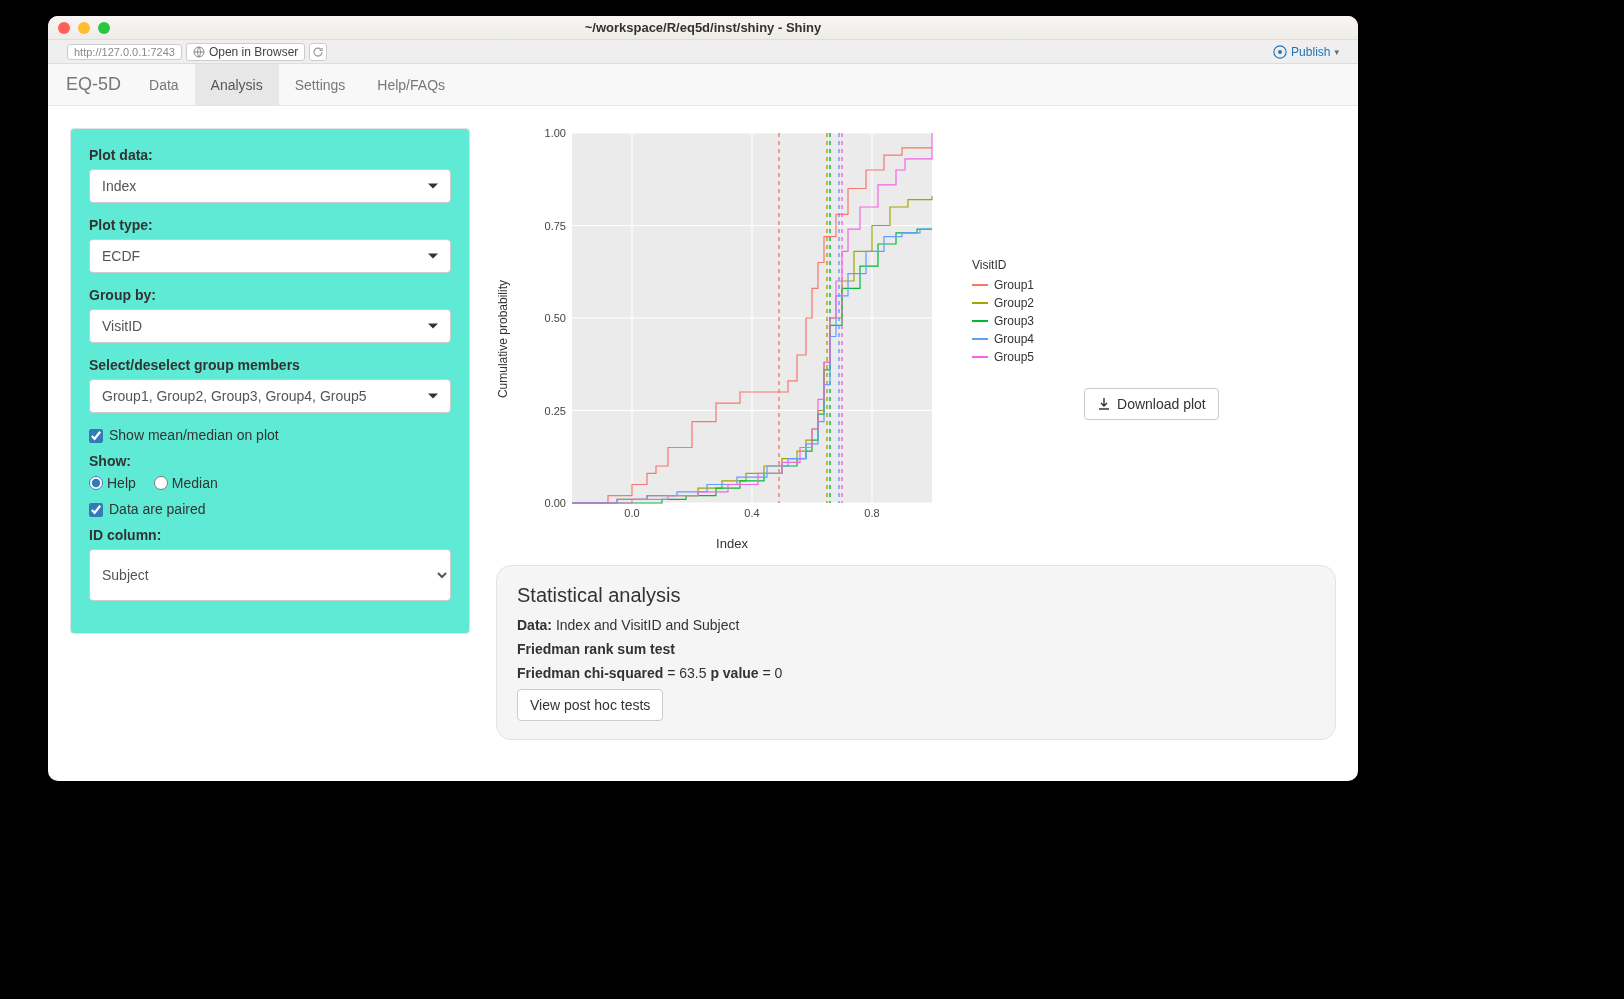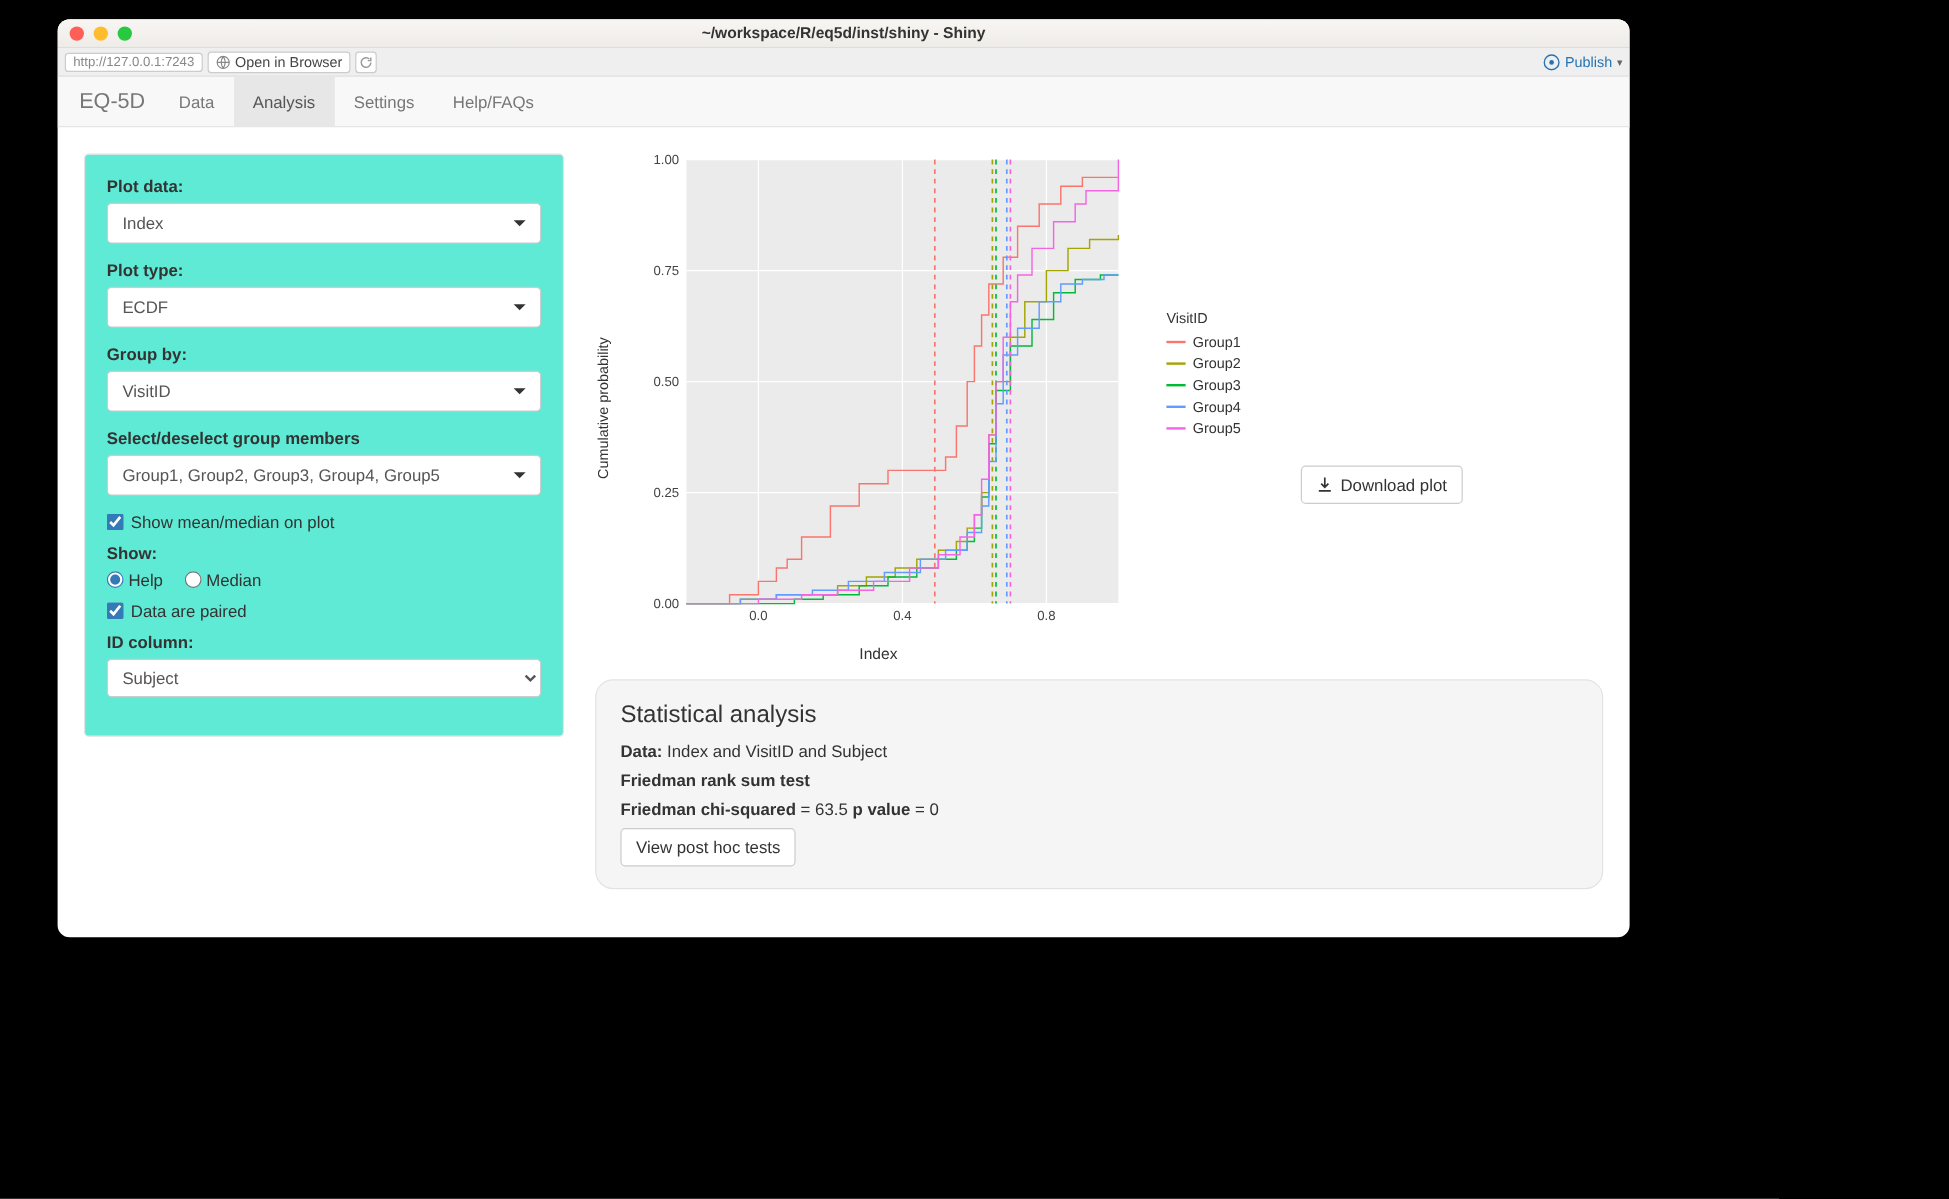--- a/index.html
+++ b/index.html
@@ -3,39 +3,39 @@
 <meta charset="utf-8">
 <style>
 * { box-sizing: border-box; margin: 0; padding: 0; font-family: -apple-system, "Helvetica Neue", Arial, sans-serif; }
 body { background: #000; width: 1624px; height: 999px; position: relative; }
 .window { position: absolute; left: 48px; top: 16px; width: 1310px; height: 765px; background: #fff; border-radius: 10px; box-shadow: 0 20px 60px rgba(0,0,0,.6); overflow: hidden; display: flex; flex-direction: column; }
 .titlebar { height: 24px; background: linear-gradient(#f8f6f4,#efece8); display: flex; align-items: center; padding: 0 10px; border-bottom: 1px solid #ddd; position: relative; }
 .traffic { display: flex; gap: 8px; }
 .traffic span { width: 12px; height: 12px; border-radius: 50%; display: inline-block; }
 .tl-close { background:#ff5f57; } .tl-min { background:#febc2e; } .tl-max { background:#28c840; }
 .titlebar-title { position: absolute; left:0; right:0; text-align:center; font-size:13px; color:#333; font-weight: 600;}
-.toolbar { height: 24px; background:#efefef; border-bottom:1px solid #ddd; display:flex; align-items:center; padding:0 6px; font-size:12px; color:#444; }
+.toolbar { height: 24px; background:#efefef; border-bottom:1px solid #ddd; display:flex; align-items:center; padding:0 19px; font-size:12px; color:#444; }
 .url-box { background:#fff; border:1px solid #ccc; border-radius:3px; padding:1px 6px; margin-right:4px; color:#888; font-size:11px;}
 .browser-btn { background:#fff; border:1px solid #ccc; border-radius:3px; padding:1px 6px; margin-right:4px; display:flex; align-items:center; gap:4px; cursor:pointer;}
 .reload-btn { width:18px; height:18px; border:1px solid #ccc; border-radius:3px; background:#fff; display:flex; align-items:center; justify-content:center; color:#888; font-size:12px;}
 .toolbar-right { margin-left:auto; display:flex; align-items:center; gap:6px; }
 .publish-btn { color:#2573b5; font-size:12px; display:flex; align-items:center; gap:4px; cursor:pointer; }
 .pub-icon { width:14px; height:14px; display:inline-block; }
 .nav { background:#f8f8f8; border-bottom:1px solid #e5e5e5; display:flex; align-items:stretch; padding:0 18px; height:42px;}
 .brand { font-size:18px; color:#777; display:flex; align-items:center; padding:0 12px 0 0;}
 .nav-item { padding:0 16px; display:flex; align-items:center; font-size:14px; color:#777; cursor:pointer;}
 .nav-item.active { background:#e7e7e7; color:#555;}
 .content { flex:1; display:flex; padding:22px; gap:26px; overflow:auto;}
 .sidebar { width:400px; background:#5eead4; border:1px solid #e3e3e3; border-radius:4px; padding:18px; align-self:flex-start;}
 .form-label { font-size:14px; font-weight:bold; color:#333; margin-bottom:6px; display:block;}
 .form-group { margin-bottom:14px; }
 .select-box { width:100%; border:1px solid #ccc; border-radius:4px; padding:8px 28px 8px 12px; font-size:14px; color:#555; background:#fff; position:relative; cursor:pointer; display:flex; align-items:center;}
 .select-box::after { content:""; position:absolute; right:12px; top:50%; width:0; height:0; border-left:5px solid transparent; border-right:5px solid transparent; border-top:5px solid #333; transform:translateY(-50%);}
-.native-select { width:100%; border:1px solid #ccc; border-radius:4px; padding:6px 8px; font-size:14px; color:#555; background:#fff;}
-.check-row { display:flex; align-items:center; gap:6px; font-size:14px; color:#333; margin-bottom:10px;}
+.native-select { width:100%; border:1px solid #ccc; border-radius:4px; padding:16px 8px; font-size:14px; color:#555; background:#fff;}
+.check-row { display:flex; align-items:flex-end; gap:6px; font-size:14px; color:#333; margin-bottom:10px;}
 .radio-row { display:flex; gap:18px; font-size:14px; color:#333; margin-bottom:10px;}
 .radio-row label { display:flex; align-items:center; gap:4px;}
 input[type=checkbox], input[type=radio] { accent-color:#337ab7; width:14px; height:14px;}
 .main { flex:1; display:flex; flex-direction:column; gap:14px;}
 .plot-zone { display:flex; gap:20px; align-items:flex-start;}
 .plot-ylabel { writing-mode:vertical-rl; transform:rotate(180deg); font-size:12px; color:#333; align-self:center; margin-right:-8px;}
 .plot-body { display:flex; flex-direction:column;}
 .legend { font-size:12px; color:#333; margin-top:130px; margin-left:10px;}
 .legend-title { margin-bottom:6px;}
 .legend-row { display:flex; align-items:center; gap:6px; margin-bottom:4px;}

